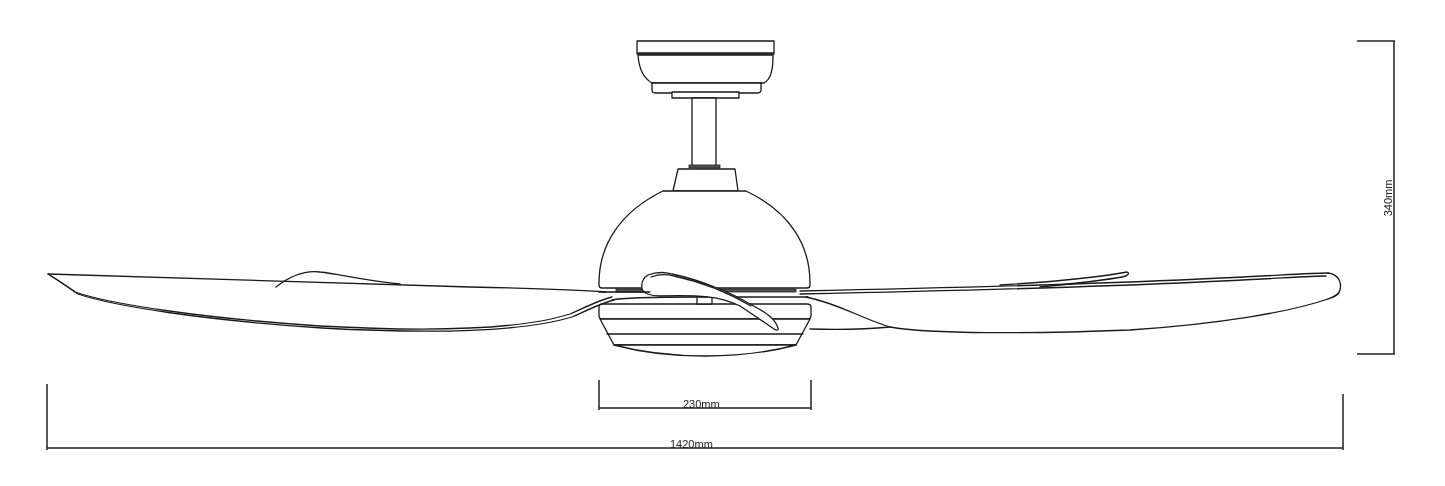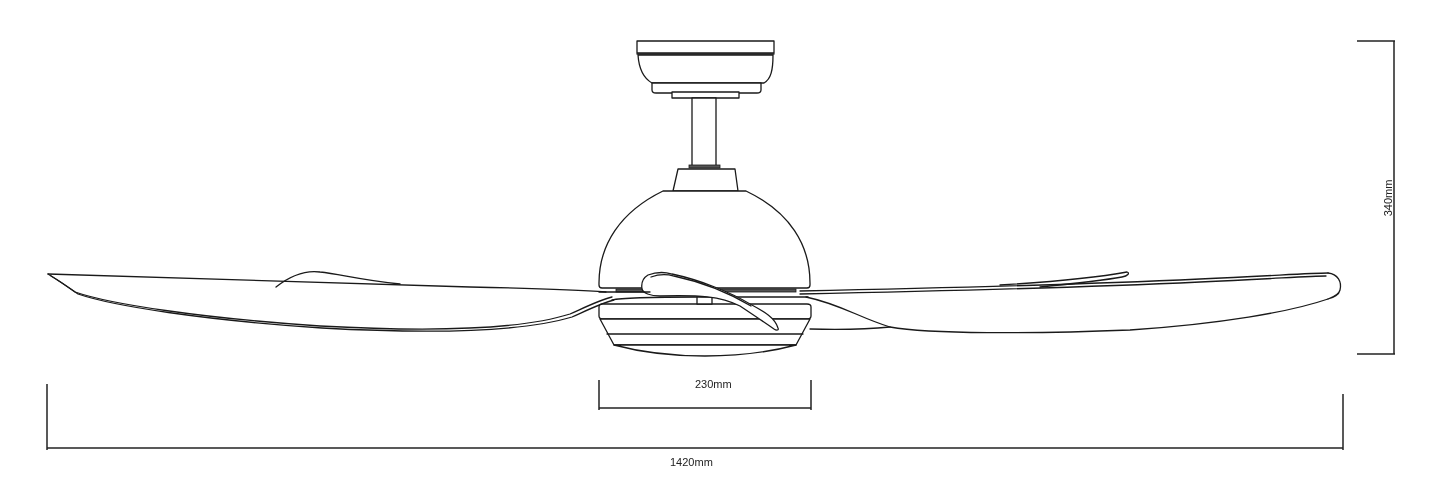--- a/index.html
+++ b/index.html
@@ -152,16 +152,16 @@
     </g>
 
     <g>
       <line class="dim" x1="1357" y1="41" x2="1395" y2="41"></line>
       <line class="dim" x1="1357" y1="354" x2="1395" y2="354"></line>
       <line class="dim" x1="1394" y1="41" x2="1394" y2="354"></line>
     </g>
   </svg>
 
   
-  <span class="label" style="left:683px; top:378px;margin-left:12px;">230mm</span>
-  <span class="label" style="left:670px; top:456px;">1420mm</span>
+  <span class="label" style="left:683px; top:398px;">230mm</span>
+  <span class="label" style="left:670px; top:438px;">1420mm</span>
   <span class="label-vert" style="left:1363px; top:192px; width:50px; text-align:center;">340mm</span>
 </div>
 
 </body></html>

